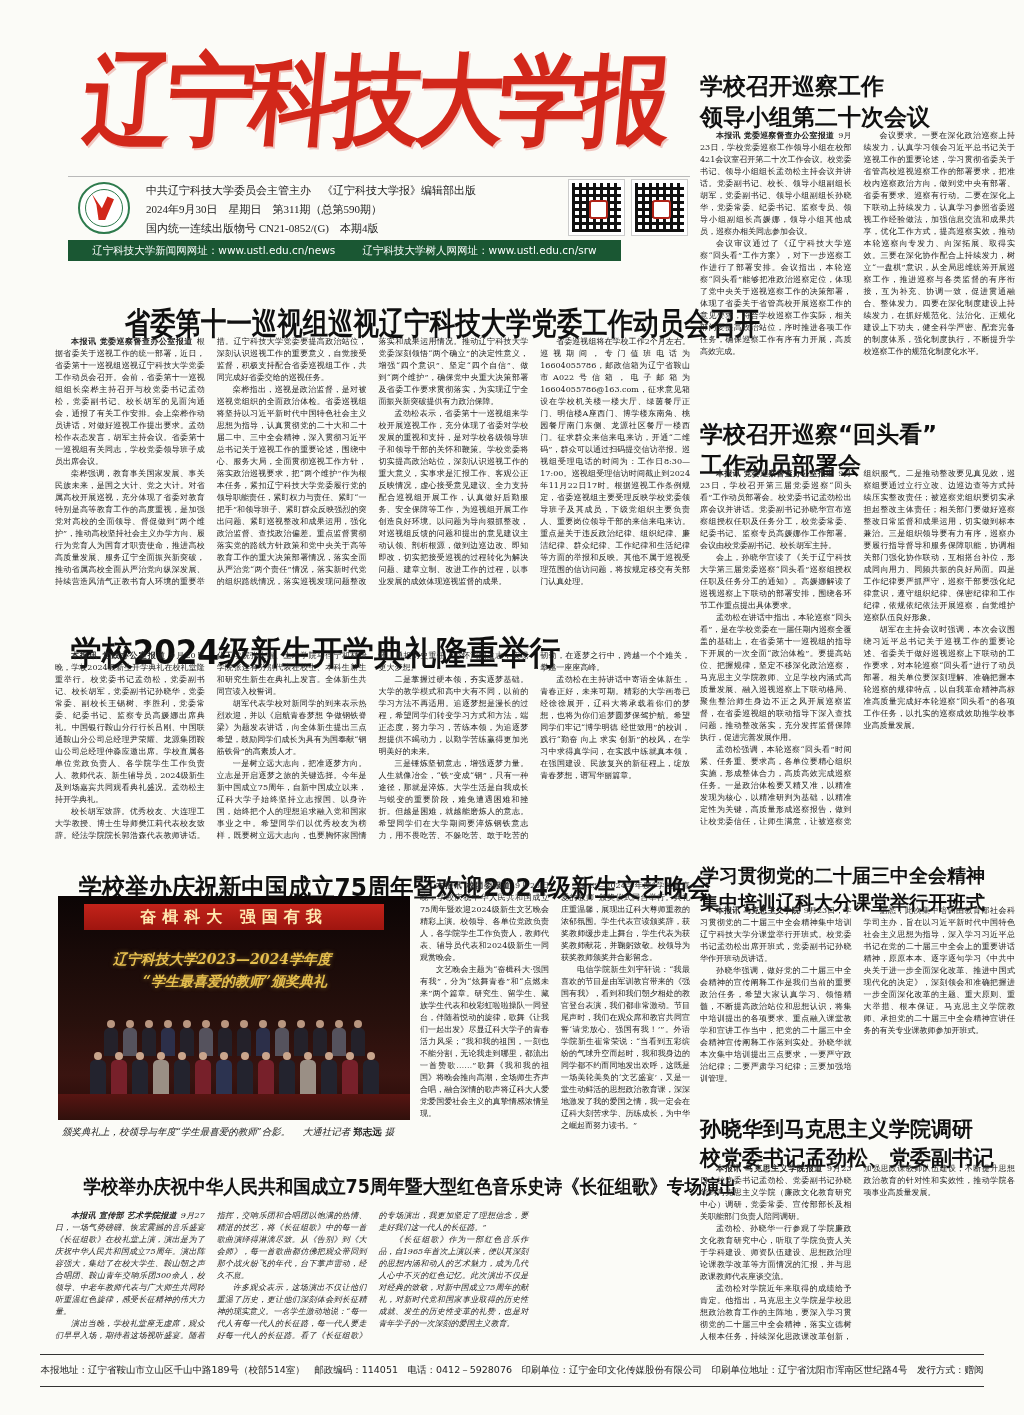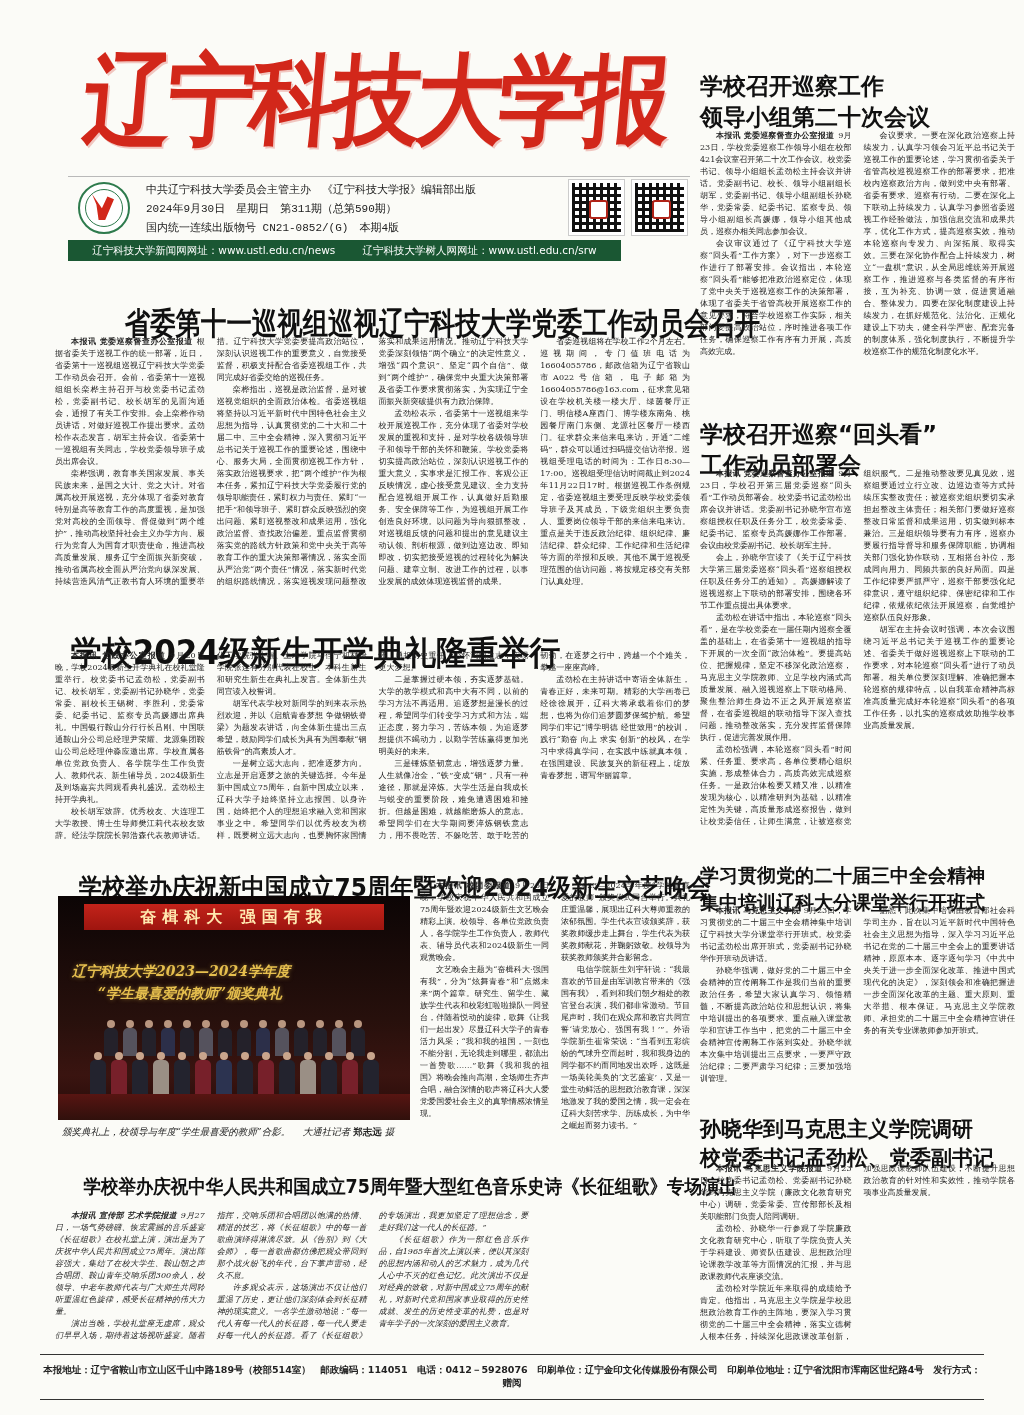--- a/index.html
+++ b/index.html
@@ -14,21 +14,21 @@
     text-shadow:2px 2px 0 rgba(210,39,26,.25);white-space:nowrap;}
   .pub-box{position:absolute;left:68px;top:176px;width:622px;height:62px;
     border-top:1px solid #b9b9b9;border-bottom:none;}
   .logo{position:absolute;left:10px;top:5px;width:52px;height:52px;border-radius:50%;
     border:2px solid #2e7b4d;background:#fff;box-sizing:border-box;}
   .logo:before{content:"";position:absolute;left:12px;top:10px;width:22px;height:26px;
     background:#d2271a;clip-path:polygon(0 0,45% 55%,70% 10%,100% 20%,60% 100%,30% 100%,20% 40%);}
   .logo:after{content:"";position:absolute;left:5px;top:5px;right:5px;bottom:5px;
     border-radius:50%;border:1px solid #2e7b4d;}
   .pub-lines{position:absolute;left:78px;top:4px;width:400px;
-    font-family:Liberation Mono, monospace;font-size:11px;line-height:19px;color:#222;}
+    font-family:Liberation Serif, serif;font-size:11px;line-height:19px;color:#222;}
   .qr{position:absolute;top:3px;width:55px;height:55px;background:#fff;border:3px solid #fff;
     box-sizing:border-box;outline:1px solid #ccc;
     background-image:
       repeating-linear-gradient(0deg,#111 0 3px,transparent 3px 7px),
       repeating-linear-gradient(90deg,#111 0 3px,#fff 3px 7px);}
   .qr:before{content:"";position:absolute;left:17px;top:17px;width:15px;height:15px;
     background:#fff;border:2px solid #b02318;border-radius:3px;}
   .qr1{right:66px;} .qr2{right:3px;}
   .green-bar{position:absolute;left:68px;top:240px;width:553px;height:21px;background:#1a5733;
     color:#fff;font-family:"DejaVu Sans",sans-serif;font-size:10.5px;line-height:21px;text-align:center;}
@@ -66,43 +66,43 @@
   .body-r3{left:700px;top:905px;width:315px;height:186px;}
   .body-r4{left:700px;top:1163px;width:315px;height:180px;}
 
   
   .photo{position:absolute;left:58px;top:896px;width:352px;height:224px;overflow:hidden;
     background:linear-gradient(180deg,#0c0505 0%,#27100c 55%,#3a1410 80%,#240a08 100%);}
   .photo-banner{position:absolute;left:26px;top:8px;right:26px;height:26px;
     background:linear-gradient(180deg,#c3231a,#9e150f);text-align:center;
     font-family:"DejaVu Sans",sans-serif;font-weight:bold;font-size:16px;line-height:26px;
     color:#ffe9b0;letter-spacing:6px;}
-  .photo-script{position:absolute;left:14px;top:64px;width:300px;color:#e6bf4e;
+  .photo-script{position:absolute;left:14px;top:52px;width:300px;color:#e6bf4e;
     font-style:italic;font-weight:bold;font-size:14px;line-height:22px;
-    text-shadow:0 0 4px rgba(230,191,78,.5);white-space:nowrap;}
+    text-shadow:0 0 4px rgba(230,191,78,.5);white-space:nowrap;text-align:center;}
   .photo-script .l2{margin-left:26px;font-style:italic;}
   .crowd{position:absolute;left:0;right:0;display:flex;justify-content:center;gap:5px;}
   .crowd.back{bottom:64px;} .crowd.front{bottom:26px;}
   .crowd i{display:block;width:16px;height:34px;border-radius:5px 5px 0 0;position:relative;}
   .crowd.back i{width:14px;height:28px;opacity:.9;}
   .crowd i:before{content:"";position:absolute;left:50%;top:-8px;margin-left:-4px;width:8px;height:8px;
     border-radius:50%;background:#c9a58c;}
   .c-dark{background:#23232e;} .c-red{background:#77202a;} .c-grey{background:#5a5a66;}
   .c-light{background:#9a8f85;} .c-blue{background:#2c3350;}
   .stage{position:absolute;left:0;right:0;bottom:0;height:26px;
     background:linear-gradient(180deg,#571512,#30100c);}
   .caption{position:absolute;left:62px;top:1126px;width:460px;font-size:9.5px;color:#222;
     font-style:italic;}
   .caption b{font-style:normal;font-family:"DejaVu Sans",sans-serif;}
 
   
   .footer{position:absolute;left:40px;top:1354px;width:944px;
     border-top:1px solid #333;border-bottom:1px solid #333;
     font-family:"DejaVu Sans",sans-serif;font-size:9.5px;color:#222;
-    text-align:center;padding:9px 0;font-weight:bold;}
+    text-align:center;padding:9px 0;}
 </style>
 </head>
 <body>
 
 <div class="page">
 
   <div class="masthead-title">辽宁科技大学报</div>
 
   <div class="pub-box">
     <div class="logo"></div>

